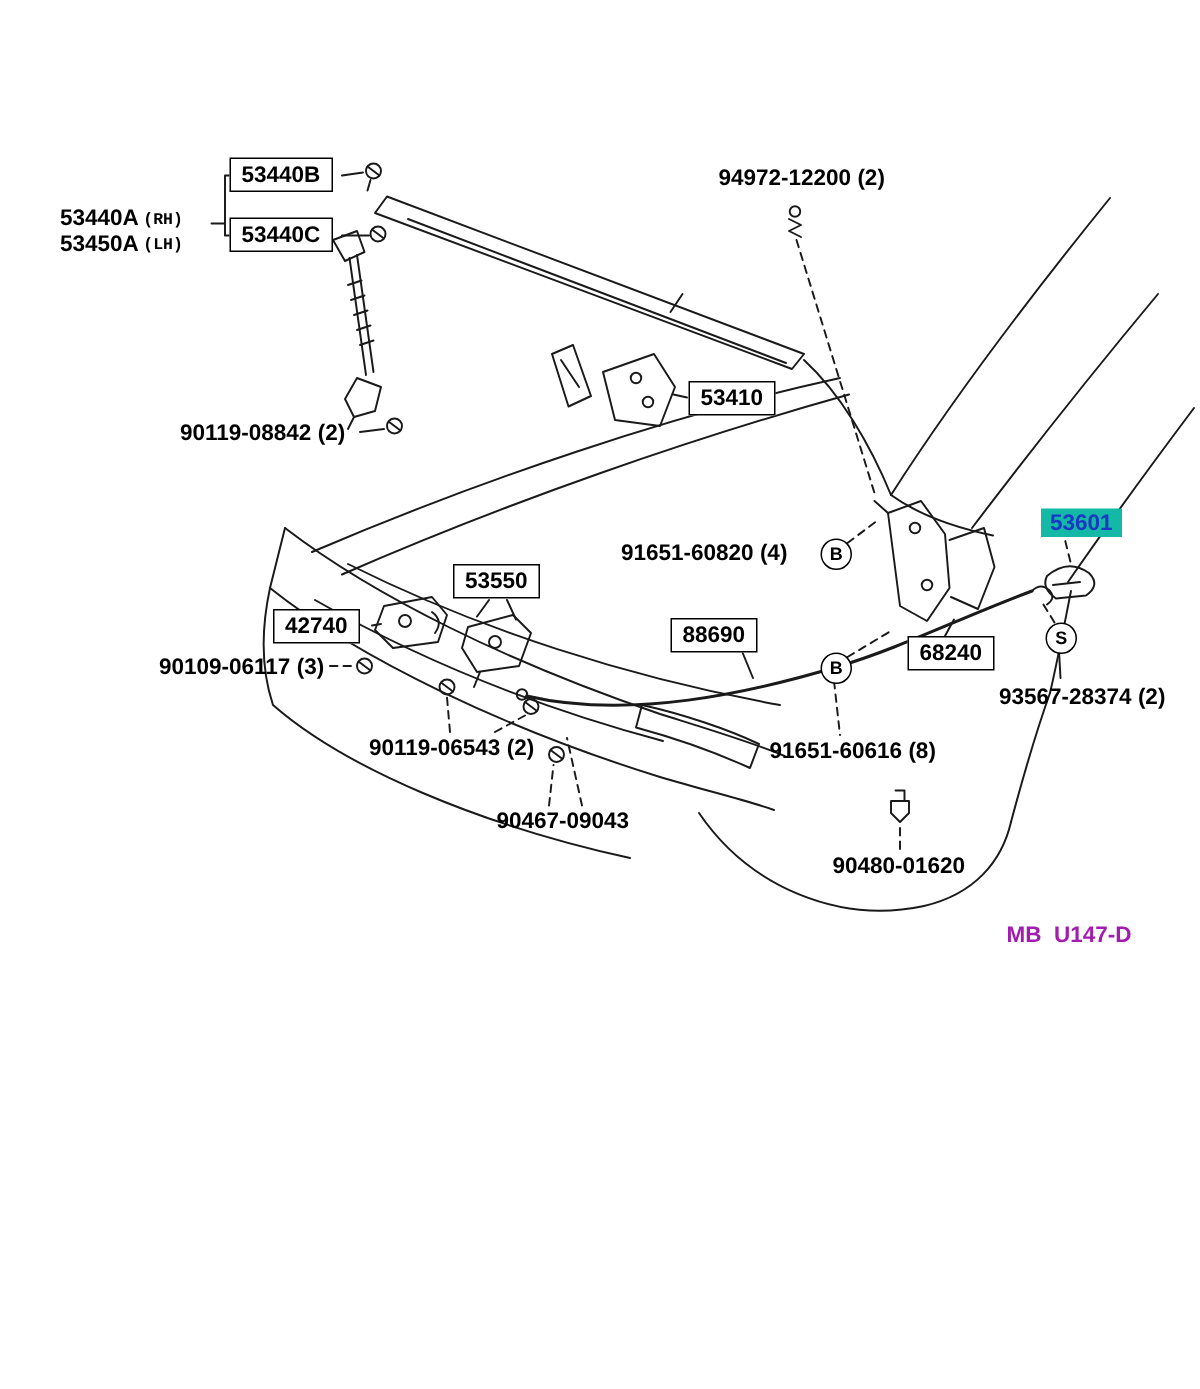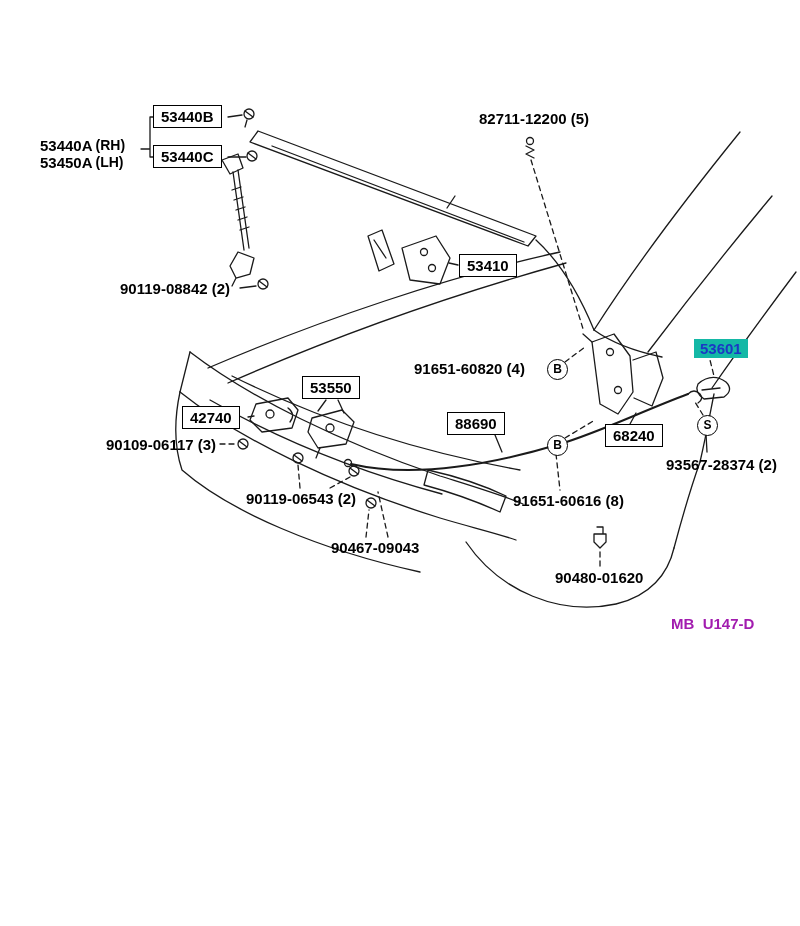--- a/index.html
+++ b/index.html
@@ -12,21 +12,21 @@
     position:absolute;font-size:15px;font-weight:bold;color:#000;
     white-space:nowrap;line-height:1.15;
   }
   .lbl.boxed{border:1.5px solid #000;background:#fff;padding:2px 7px;}
   .lbl.highlight{background:#14b8a6;color:#1b38c4;padding:1px 6px;}
   .lbl.circled{
     width:19px;height:19px;border:1.5px solid #000;border-radius:50%;
     display:flex;align-items:center;justify-content:center;
     font-size:12px;padding:0;background:#fff;
   }
-  .suffix{font-size:14px;font-weight:bold;vertical-align:1px;margin-left:3px;}
+  .suffix{font-size:11px;font-weight:bold;vertical-align:1px;margin-left:3px;font-family:Liberation Mono, monospace;}
   .footer{position:absolute;font-size:15px;font-weight:bold;white-space:pre;color:#a21caf;}
 </style>
 </head>
 <body>
 
 <div class="stage">
 
   <svg width="800" height="926" viewBox="0 0 800 926">
     <g fill="none" stroke="#1a1a1a" stroke-width="1.3" stroke-linecap="round" stroke-linejoin="round">
 
@@ -163,21 +163,21 @@
   <div class="lbl" style="left:40px;top:137px">
     <span>53440A</span><span class="suffix">(RH)</span>
   </div>
 
   <div class="lbl" style="left:40px;top:154px">
     <span>53450A</span><span class="suffix">(LH)</span>
   </div>
 
   <div class="lbl boxed" style="left:153px;top:145px">53440C</div>
 
-  <div class="lbl" style="left:479px;top:110px">82711-12200 (5)</div>
+  <div class="lbl" style="left:479px;top:110px">94972-12200 (2)</div>
 
   <div class="lbl" style="left:120px;top:280px">90119-08842 (2)</div>
 
   <div class="lbl boxed" style="left:459px;top:254px">53410</div>
 
   <div class="lbl" style="left:414px;top:360px">91651-60820 (4)</div>
 
   <div class="lbl circled" style="left:547px;top:359px">B</div>
 
   <div class="lbl highlight" style="left:694px;top:339px">53601</div>

